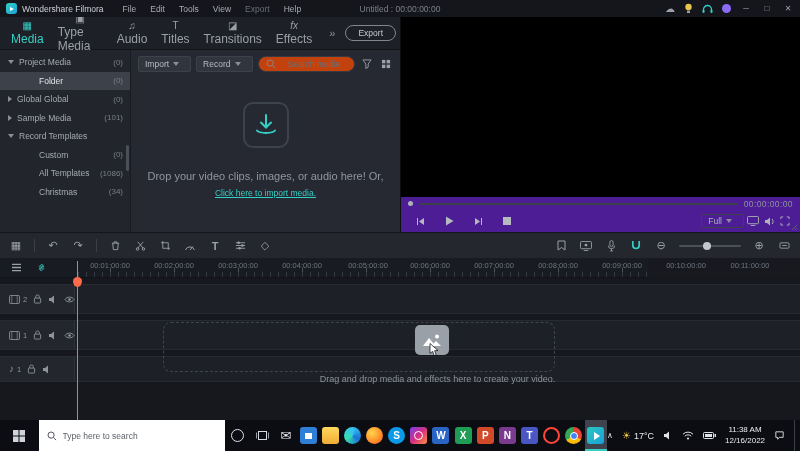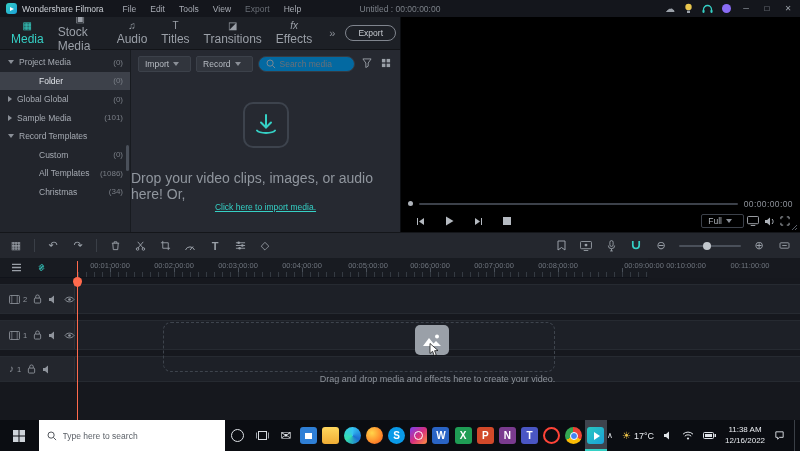--- a/index.html
+++ b/index.html
@@ -36,33 +36,33 @@
   .side-item.child{padding-left:39px}
   .side-item.selected{background:#3d414a;color:#e0e4e9}
   .caret{width:0;height:0;display:inline-block;margin-right:5px}
   .caret.r{border-left:4px solid #8a8f97;border-top:3px solid transparent;border-bottom:3px solid transparent}
   .caret.d{border-top:4px solid #8a8f97;border-left:3px solid transparent;border-right:3px solid transparent}
   .hot{background:#f5483b;color:#fff;font-size:6.5px;font-weight:bold;padding:1px 2px;border-radius:2px;margin-right:3px}
   .sb-thumb{position:absolute;right:1px;top:95px;width:3px;height:26px;border-radius:2px;background:#4a505a}
 
   
   #media-panel{position:absolute;left:130px;top:50px;width:270px;height:182px;background:#262931;border-left:1px solid #181b20}
-  .mp-header{display:flex;align-items:flex-start;gap:5px;padding:6px 7px 0 7px}
+  .mp-header{display:flex;align-items:center;gap:5px;padding:6px 7px 0 7px}
   .mp-btn{display:flex;align-items:center;gap:4px;background:#31353d;border:1px solid #3c414a;border-radius:2px;padding:2px 6px;font-size:8.5px;color:#b7bcc3;cursor:default}
-  .mp-search{flex:1;display:flex;align-items:center;gap:4px;background:#0369a1;border:1px solid #363b43;border-radius:9px;padding:2px 7px;color:#858a92}
+  .mp-search{flex:1;display:flex;align-items:center;gap:12px;background:#c2410c;border:1px solid #363b43;border-radius:9px;padding:2px 7px;color:#858a92}
   .mp-search input{background:none;border:none;outline:none;color:#c6cad0;font-size:8.5px;width:100%;font-family:inherit}
   .mp-search input::placeholder{color:#6b7077}
   .mp-icon{color:#9aa0a8;display:flex;align-items:center;justify-content:center;width:14px;height:14px}
   .drop-cta{position:absolute;left:0;right:0;top:52px;display:flex;flex-direction:column;align-items:center}
   .import-box{width:46px;height:46px;border:2px solid #3d434d;border-radius:10px;display:flex;align-items:center;justify-content:center;margin-bottom:22px;cursor:pointer}
-  .drop-line{font-size:14px;color:#90969e;}
+  .drop-line{font-size:11px;color:#90969e;margin-bottom:6px}
   .import-link{font-size:8.5px;color:#35d0c5;text-decoration:underline;cursor:pointer}
 
   
-  #preview{position:absolute;left:400px;top:17px;width:400px;height:215px;background:#000000;border-left:1px solid #0c0e12}
+  #preview{position:absolute;left:400px;top:17px;width:400px;height:215px;background:#4c1d95;border-left:1px solid #0c0e12}
   #preview .video{height:180px;background:#000}
   .seek{height:13px;display:flex;align-items:center;padding:0 7px;gap:6px}
   .seek .dot{width:5px;height:5px;border-radius:50%;background:#aeb3ba;flex:none}
   .seek .line{flex:1;height:2px;background:#3c414a;border-radius:1px}
   .timecode{font-size:8.5px;color:#8d929a;letter-spacing:.4px}
   .pv-controls{height:22px;display:flex;align-items:center;padding:0 8px;position:relative}
   .transport{display:flex;align-items:center;gap:15px;margin-left:4px;color:#b5bac1}
   .pv-right{margin-left:auto;display:flex;align-items:center;gap:2px;color:#aeb3ba}
   .full-dd{display:flex;align-items:center;gap:4px;border:1px solid #3c414a;border-radius:2px;padding:1px 6px;font-size:8.5px;color:#aeb3ba;cursor:default}
   .pv-ic{display:flex;align-items:center;justify-content:center;width:14px;height:14px}
@@ -173,21 +173,21 @@
   </span>
 </div>
 
 <div id="ribbon">
   <div class="tab active">
     <span class="tglyph">▦</span>
     <span class="tlabel">Media</span>
   </div>
   <div class="tab">
     <span class="tglyph">▣</span>
-    <span class="tlabel">Stock Media</span>
+    <span class="tlabel">Type Media</span>
   </div>
   <div class="tab">
     <span class="tglyph">♫</span>
     <span class="tlabel">Audio</span>
   </div>
   <div class="tab">
     <span class="tglyph">T</span>
     <span class="tlabel">Titles</span>
   </div>
   <div class="tab">
@@ -442,21 +442,21 @@
   </div>
   <div class="ticks"></div>
   <span class="rlabel" style="left:110px">00:01:00:00</span>
   <span class="rlabel" style="left:174px">00:02:00:00</span>
   <span class="rlabel" style="left:238px">00:03:00:00</span>
   <span class="rlabel" style="left:302px">00:04:00:00</span>
   <span class="rlabel" style="left:368px">00:05:00:00</span>
   <span class="rlabel" style="left:430px">00:06:00:00</span>
   <span class="rlabel" style="left:494px">00:07:00:00</span>
   <span class="rlabel" style="left:558px">00:08:00:00</span>
-  <span class="rlabel" style="left:644px">00:09:00:00</span>
+  <span class="rlabel" style="left:622px">00:09:00:00</span>
   <span class="rlabel" style="left:686px">00:10:00:00</span>
   <span class="rlabel" style="left:750px">00:11:00:00</span>
 </div>
 
 <div id="tl-tracks">
   <div class="lane" style="top:6px;height:30px">
     <div class="lane-head">
       <span>
         <svg width="11" height="9" viewBox="0 0 12 10">
             <rect x=".5" y=".5" width="11" height="9" rx="1" fill="none" stroke="currentColor"></rect>

